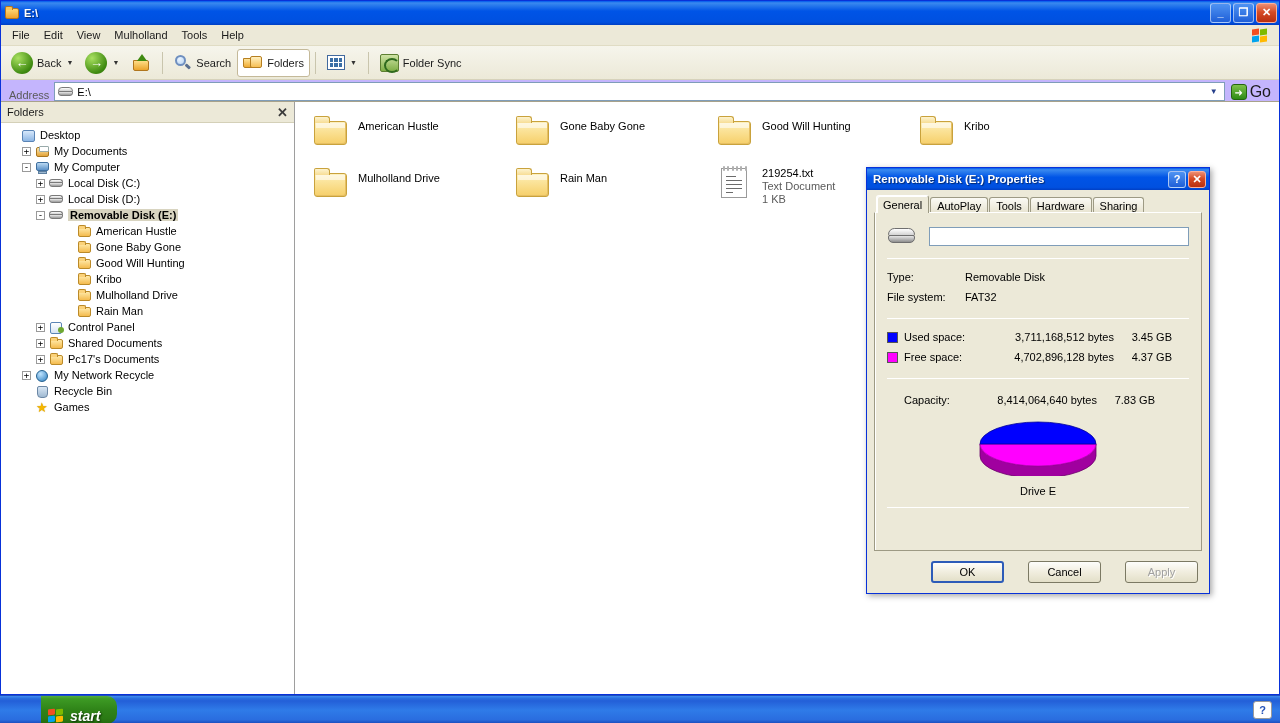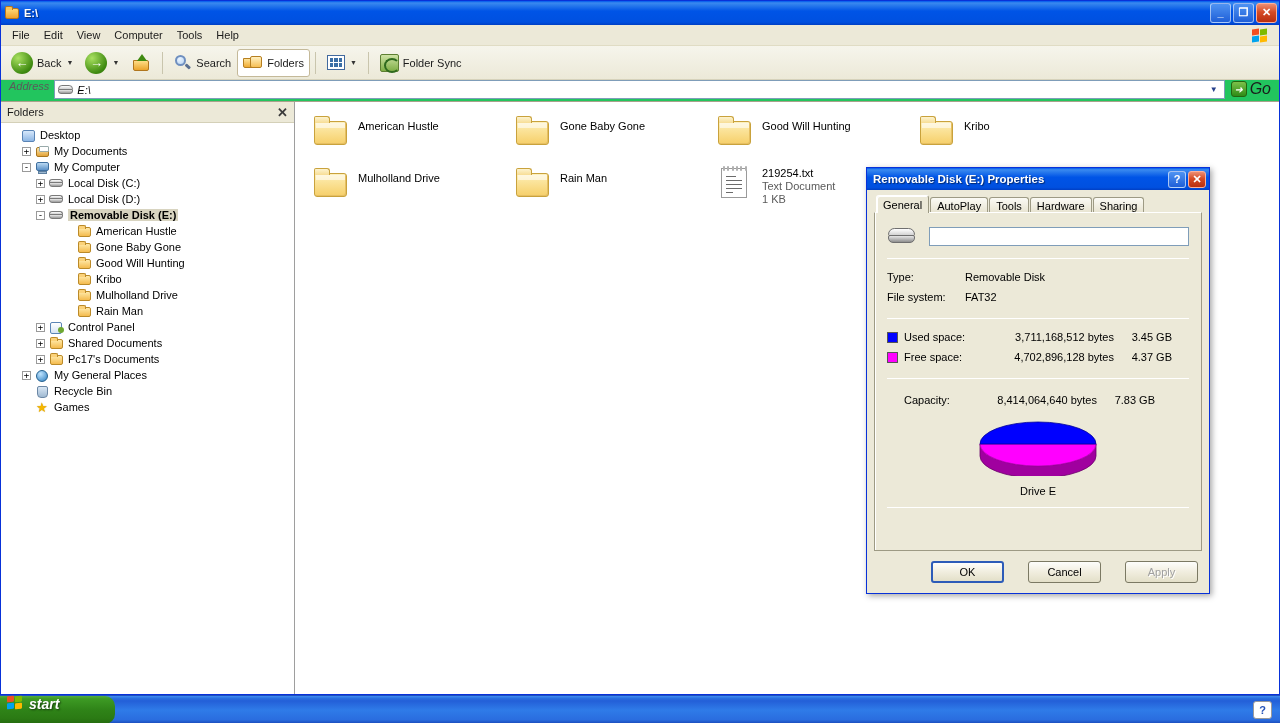--- a/index.html
+++ b/index.html
@@ -160,24 +160,23 @@
     background: linear-gradient(180deg,#cfe3a5,#7fae46);
     border:1px solid #5d7f32; border-radius:2px;
   }
   .ico-sync::after {
     content:""; position:absolute; left:3px; top:3px; width:12px;height:11px;
     border:2px solid #2f6a1e; border-radius:50%; border-right-color:transparent;
   }
 
   
   #address-bar {
-    height: 22px; background:#22c55e;
-    display:flex; align-items:flex-start; padding:0 4px;
+    height: 22px; background:#c4b5fd;
+    display:flex; align-items:flex-end; padding:0 4px;
     border-bottom:1px solid #a8a28b;
-    font-style:italic;
   }
   #address-label { color:#5a5a5a; font-size:11px; margin:0 5px 0 4px; }
   #address-input-wrap {
     flex:1; height:19px; background:#fff; border:1px solid #7f9db9;
     display:flex; align-items:center; padding:0 2px; gap:4px;
   }
   .drive-ico {
     width:15px; height:11px; position:relative; flex:none; margin-left:1px;
   }
   .drive-ico .top {
@@ -450,25 +449,26 @@
   .dlg-btn.disabled { color:#a0a0a0; text-shadow:1px 1px 0 #fff; }
 
   
   #taskbar {
     position:absolute; left:0; bottom:0; width:1280px; height:28px;
     background: linear-gradient(180deg,#3f8ef1 0%,#2a6fe0 9%,#235fd8 18%,#2f7be8 52%,#2a6ddf 88%,#1c4fbf 100%);
     border-top:1px solid #1f4fc0;
     display:flex; align-items:center;
   }
   #start-btn {
-    height:28px; width:115px;
+    height:28px; width:76px;
     background: linear-gradient(180deg,#53ad3b 0%,#3d9a24 10%,#2f8318 50%,#2b7a14 80%,#236a0e 100%);
     border-radius: 0 10px 10px 0;
-    display:flex; align-items:flex-start; gap:5px; padding-left:7px;
+    display:flex; align-items:flex-end; gap:5px; padding-left:7px;
     cursor:default;
+    margin-left:41px;
   }
   #start-flag { width:17px; height:15px; position:relative; }
   #start-flag i { position:absolute; width:7px; height:6px; display:block; border-radius:1px; }
   #start-flag i:nth-child(1){left:0;top:0;background:#f14f21;transform:skewY(-8deg)}
   #start-flag i:nth-child(2){left:8px;top:0;background:#7eba00;transform:skewY(-8deg)}
   #start-flag i:nth-child(3){left:0;top:7px;background:#00a3ee;transform:skewY(-8deg)}
   #start-flag i:nth-child(4){left:8px;top:7px;background:#ffb900;transform:skewY(-8deg)}
   #start-label {
     color:#fff; font-size:14px; font-style:italic; font-weight:bold;
     text-shadow: 1px 1px 2px rgba(0,0,0,.6);
@@ -515,21 +515,21 @@
       <span class="cap-btn close">
           <span class="cap-sym">✕</span>
         </span>
     </span>
   </div>
 
   <div id="menu-bar">
     <span class="menu-item">File</span>
     <span class="menu-item">Edit</span>
     <span class="menu-item">View</span>
-    <span class="menu-item">Computer</span>
+    <span class="menu-item">Mulholland</span>
     <span class="menu-item">Tools</span>
     <span class="menu-item">Help</span>
     <span id="win-logo-box">
       <span class="winflag">
           <i></i>
           <i></i>
           <i></i>
           <i></i>
         </span>
     </span>
@@ -730,21 +730,21 @@
             <span class="tree-ico ">
               <span class="ti-folder"></span>
             </span>
             <span class="tree-lbl">Pc17's Documents</span>
           </div>
           <div class="tree-row" style="padding-left: 19px;">
             <span class="expander">
               <span class="exp-box">+</span>
             </span>
             <span class="tree-ico "><span class="ti-net"><span class="globe"></span></span></span>
-            <span class="tree-lbl">My General Places</span>
+            <span class="tree-lbl">My Network Recycle</span>
           </div>
           <div class="tree-row" style="padding-left: 19px;">
             <span class="expander"></span>
             <span class="tree-ico ">
               <span class="ti-bin"></span>
             </span>
             <span class="tree-lbl">Recycle Bin</span>
           </div>
           <div class="tree-row" style="padding-left: 19px;">
             <span class="expander"></span>

